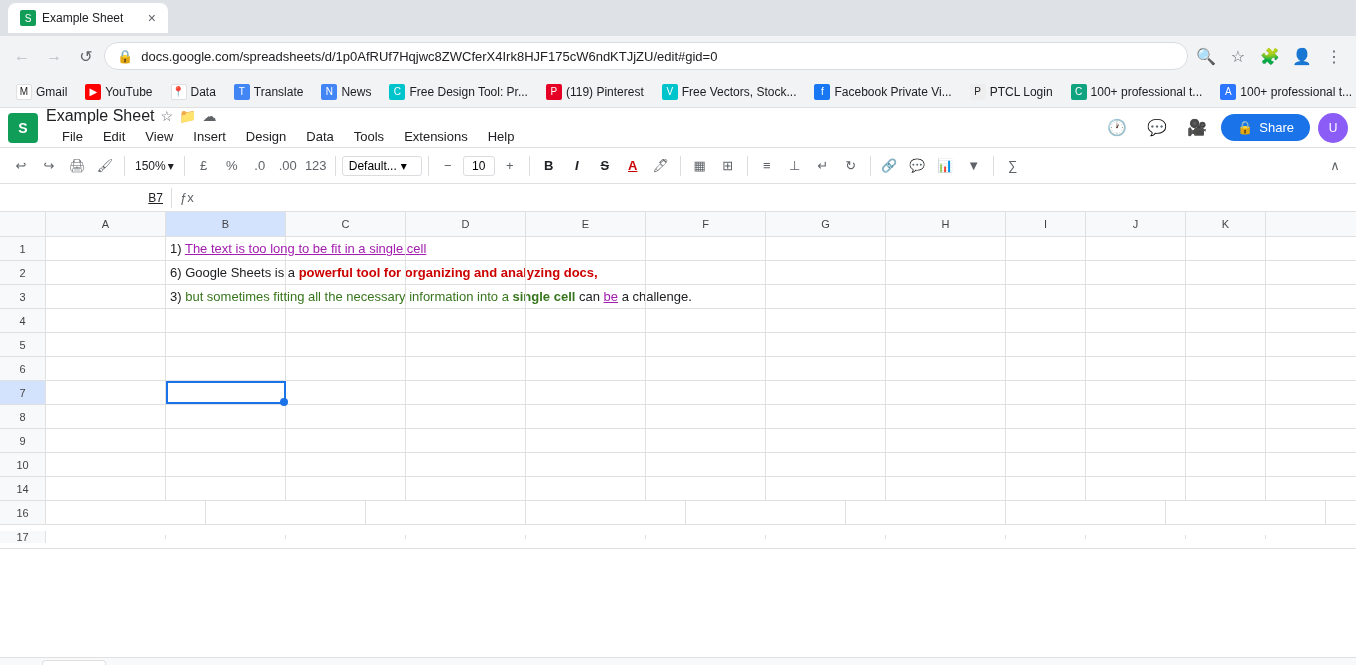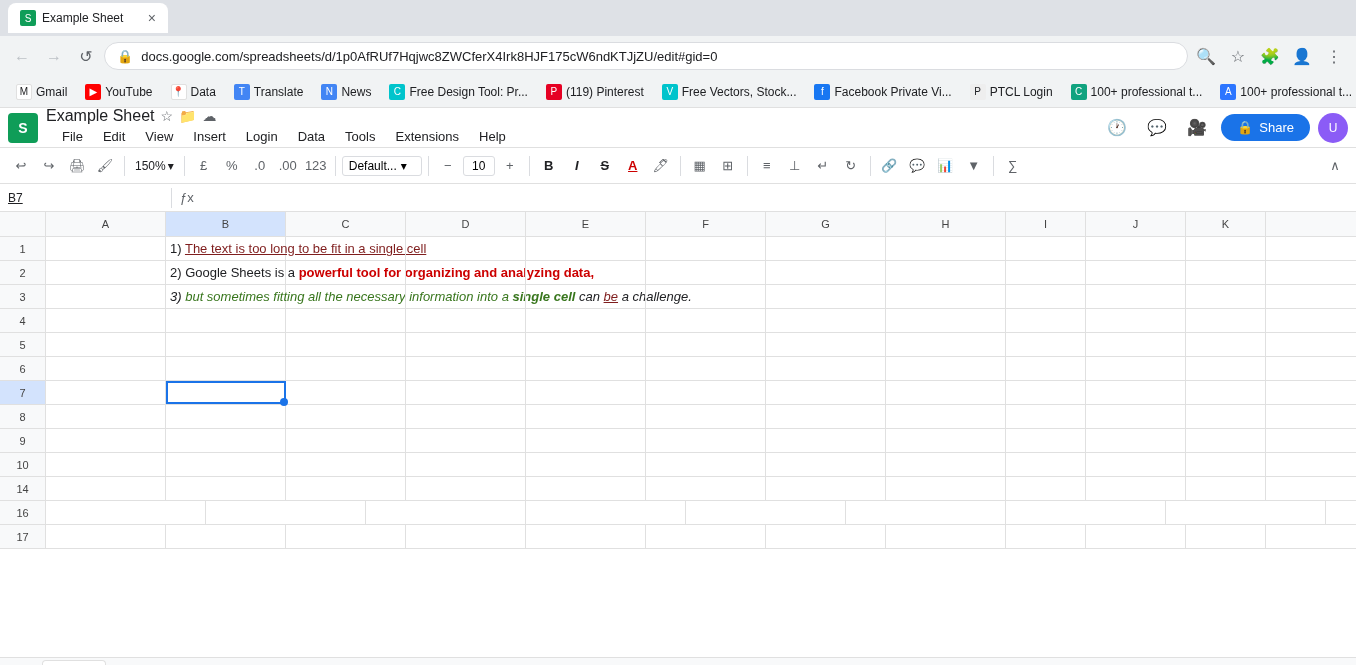--- a/index.html
+++ b/index.html
@@ -48,21 +48,21 @@
     .toolbar { display: flex; align-items: center; height: 36px; padding: 0 8px; gap: 2px; border-bottom: 1px solid #e0e0e0; background: #fff; flex-wrap: wrap; }
     .toolbar-btn { width: 26px; height: 26px; border-radius: 3px; display: flex; align-items: center; justify-content: center; cursor: pointer; color: #5f6368; font-size: 13px; border: none; background: transparent; }
     .toolbar-separator { width: 1px; height: 20px; background: #dadce0; margin: 0 4px; }
     .zoom-selector { display: flex; align-items: center; background: transparent; border: none; font-size: 12px; cursor: pointer; color: #202124; gap: 2px; padding: 2px 4px; border-radius: 3px; }
     .font-selector { display: flex; align-items: center; border: 1px solid #dadce0; border-radius: 3px; padding: 2px 6px; font-size: 12px; cursor: pointer; gap: 4px; background: #fff; min-width: 80px; }
     .font-size-box { border: 1px solid #dadce0; border-radius: 3px; padding: 2px 4px; font-size: 12px; width: 32px; text-align: center; background: #fff; }
     .toolbar-format-btn { width: 26px; height: 26px; border-radius: 3px; display: flex; align-items: center; justify-content: center; cursor: pointer; color: #202124; font-size: 13px; border: none; background: transparent; font-weight: bold; }
 
     
     .formula-bar { display: flex; align-items: center; height: 28px; border-bottom: 1px solid #e0e0e0; padding: 0 8px; gap: 8px; }
-    .cell-ref { min-width: 60px; font-size: 12px; color: #202124; border: none; outline: none; text-align: left; text-decoration: underline; }
+    .cell-ref { min-width: 60px; font-size: 12px; color: #202124; border: none; outline: none; text-align: right; text-decoration: underline; }
     .formula-separator { width: 1px; height: 20px; background: #dadce0; }
     .fx-icon { color: #5f6368; font-size: 13px; }
     .formula-input { flex: 1; font-size: 13px; border: none; outline: none; }
 
     
     .spreadsheet { display: flex; flex-direction: column; height: calc(100vh - 220px); overflow: hidden; }
     .grid-header-row { display: flex; align-items: center; background: #f8f9fa; border-bottom: 1px solid #e0e0e0; flex-shrink: 0; }
     .corner-cell { width: 46px; min-width: 46px; height: 24px; border-right: 1px solid #e0e0e0; background: #f8f9fa; }
     .col-header { height: 24px; display: flex; align-items: center; justify-content: center; font-size: 11px; color: #444; border-right: 1px solid #e0e0e0; cursor: pointer; background: #f8f9fa; user-select: none; }
     .grid-body { display: flex; flex-direction: column; overflow: auto; flex: 1; }
@@ -78,21 +78,21 @@
     .grid-cell.col-f { min-width: 120px; width: 120px; }
     .grid-cell.col-g { min-width: 120px; width: 120px; }
     .grid-cell.col-h { min-width: 120px; width: 120px; }
     .grid-cell.col-i { min-width: 80px; width: 80px; }
     .grid-cell.col-j { min-width: 100px; width: 100px; }
     .grid-cell.col-k { min-width: 80px; width: 80px; }
 
     .cell-text { overflow: visible; white-space: nowrap; font-size: 13px; }
     .cell-text span { }
     .text-normal { color: #202124; }
-    .text-blue { color: #7f1d1d; }
+    .text-blue { color: #a21caf; }
     .text-green { color: #38761d; }
     .text-red { color: #cc0000; }
     .text-bold { font-weight: bold; }
     .text-underline { text-decoration: underline; }
 
     
     .sheet-tabs { display: flex; align-items: center; height: 32px; background: #f8f9fa; border-top: 1px solid #e0e0e0; padding: 0 8px; gap: 2px; }
     .sheet-tab { padding: 6px 12px; font-size: 12px; border-radius: 4px 4px 0 0; cursor: pointer; color: #202124; }
     .sheet-tab.active { background: #fff; border: 1px solid #e0e0e0; border-bottom: none; }
     .sheet-tab-add { color: #5f6368; cursor: pointer; padding: 4px; }
@@ -192,21 +192,21 @@
         <span class="sheets-doc-title">Example Sheet</span>
         <span class="title-icon">☆</span>
         <span class="title-icon">📁</span>
         <span class="title-icon">☁</span>
       </div>
       <div class="sheets-menu">
         <span class="menu-item">File</span>
         <span class="menu-item">Edit</span>
         <span class="menu-item">View</span>
         <span class="menu-item">Insert</span>
-        <span class="menu-item">Login</span>
+        <span class="menu-item">Design</span>
         <span class="menu-item">Data</span>
         <span class="menu-item">Tools</span>
         <span class="menu-item">Extensions</span>
         <span class="menu-item">Help</span>
       </div>
     </div>
     <div class="sheets-header-actions">
       <div class="header-icon-btn">🕐</div>
       <div class="header-icon-btn">💬</div>
       <div class="header-icon-btn">🎥</div>
@@ -316,38 +316,38 @@
         <div class="grid-cell col-i"></div>
         <div class="grid-cell col-j"></div>
         <div class="grid-cell col-k"></div>
       </div>
 
       <div class="grid-row" style="min-height:24px;">
         <div class="row-header">2</div>
         <div class="grid-cell col-a"></div>
         <div class="grid-cell col-b" style="overflow:visible;">
           <span class="cell-text">
-            <span class="text-normal">2) Google Sheets is a </span><span class="text-red text-bold">powerful tool for organizing and analyzing data,</span>
+            <span class="text-normal">6) Google Sheets is a </span><span class="text-red text-bold">powerful tool for organizing and analyzing docs,</span>
           </span>
         </div>
         <div class="grid-cell col-c"></div>
         <div class="grid-cell col-d"></div>
         <div class="grid-cell col-e"></div>
         <div class="grid-cell col-f"></div>
         <div class="grid-cell col-g"></div>
         <div class="grid-cell col-h"></div>
         <div class="grid-cell col-i"></div>
         <div class="grid-cell col-j"></div>
         <div class="grid-cell col-k"></div>
       </div>
 
       <div class="grid-row" style="min-height:24px;">
         <div class="row-header">3</div>
         <div class="grid-cell col-a"></div>
-        <div class="grid-cell col-b" style="overflow:visible;font-style:italic;">
+        <div class="grid-cell col-b" style="overflow:visible;">
           <span class="cell-text">
             <span class="text-normal">3) </span><span class="text-green">but sometimes fitting all the necessary information into a </span><span class="text-green text-bold">single cell</span><span class="text-normal"> can </span><span class="text-blue text-underline">be</span><span class="text-normal"> a challenge.</span>
           </span>
         </div>
         <div class="grid-cell col-c"></div>
         <div class="grid-cell col-d"></div>
         <div class="grid-cell col-e"></div>
         <div class="grid-cell col-f"></div>
         <div class="grid-cell col-g"></div>
         <div class="grid-cell col-h"></div>
@@ -481,21 +481,21 @@
           <div class="grid-cell col-c"></div>
           <div class="grid-cell col-d"></div>
           <div class="grid-cell col-e"></div>
           <div class="grid-cell col-f"></div>
           <div class="grid-cell col-g"></div>
           <div class="grid-cell col-h"></div>
           <div class="grid-cell col-i"></div>
           <div class="grid-cell col-j"></div>
           <div class="grid-cell col-k"></div>
         </div>
-        <div class="grid-row" style="min-height: 24px;">
+        <div class="grid-row" style="min-height: 24px; align-items: center;">
           <div class="row-header">17</div>
           <div class="grid-cell col-a"></div>
           <div class="grid-cell col-b"></div>
           <div class="grid-cell col-c"></div>
           <div class="grid-cell col-d"></div>
           <div class="grid-cell col-e"></div>
           <div class="grid-cell col-f"></div>
           <div class="grid-cell col-g"></div>
           <div class="grid-cell col-h"></div>
           <div class="grid-cell col-i"></div>

